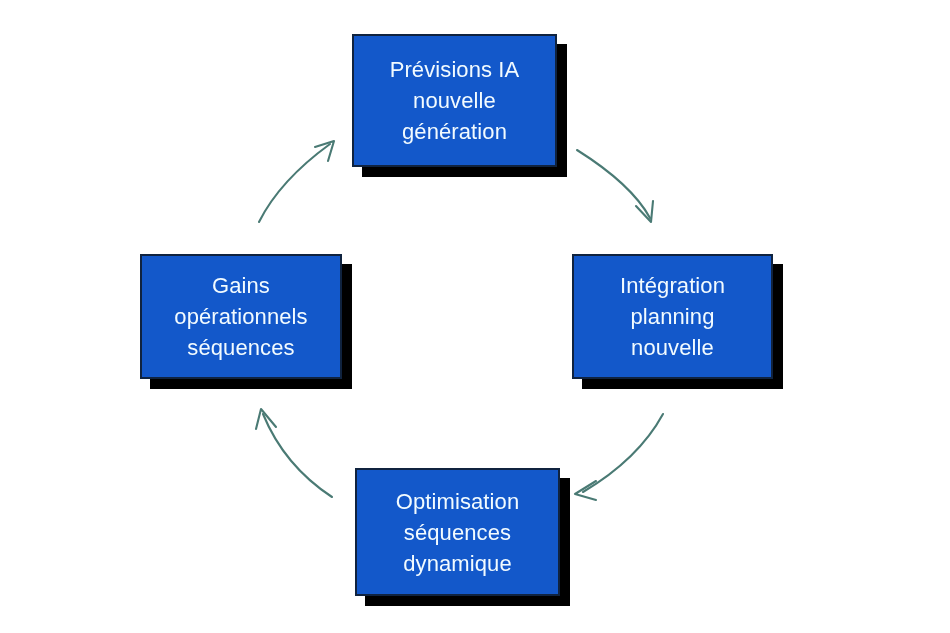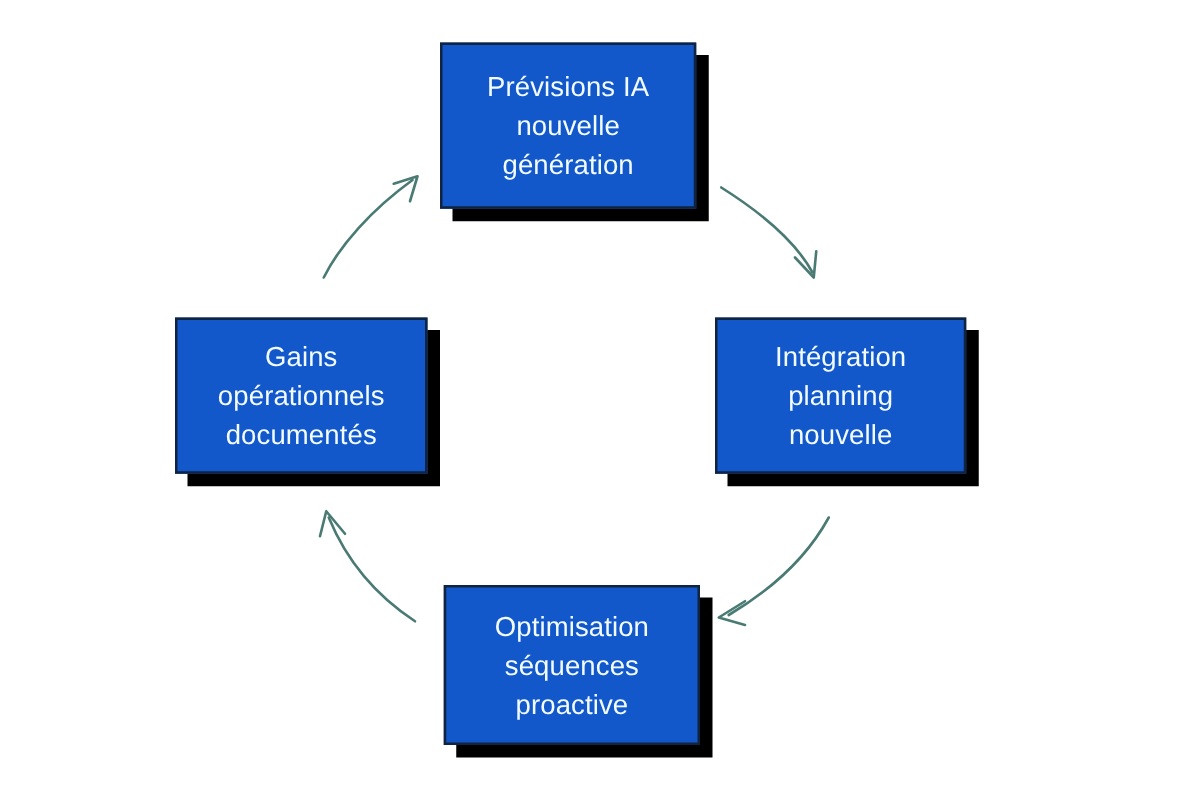--- a/index.html
+++ b/index.html
@@ -113,22 +113,22 @@
 
   <div class="node" id="node-right">
     <span class="node-label">Intégration
 planning
 nouvelle</span>
   </div>
 
   <div class="node" id="node-bottom">
     <span class="node-label">Optimisation
 séquences
-proactive</span>
+dynamique</span>
   </div>
 
   <div class="node" id="node-left">
     <span class="node-label">Gains
 opérationnels
-documentés</span>
+séquences</span>
   </div>
 
 </div>
 
 </body></html>

